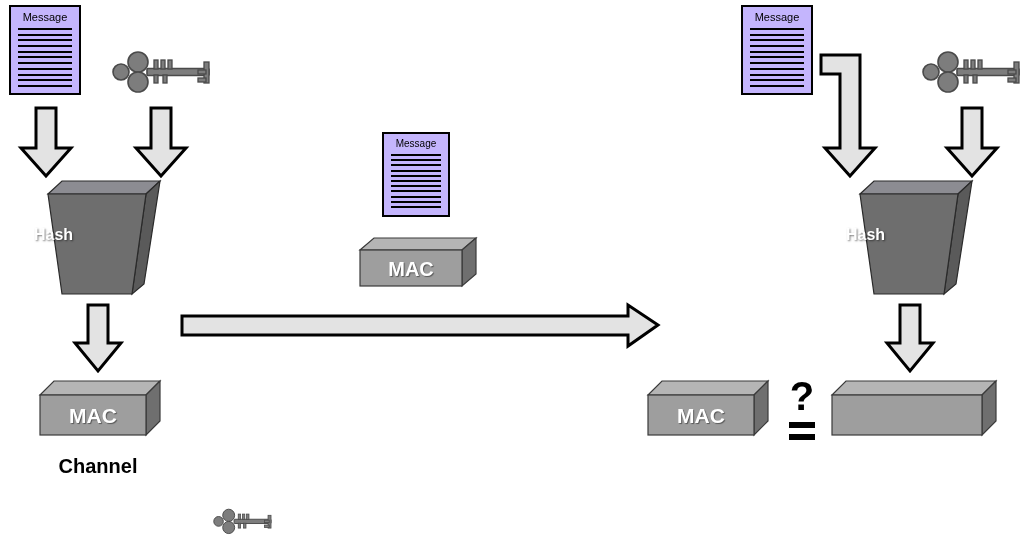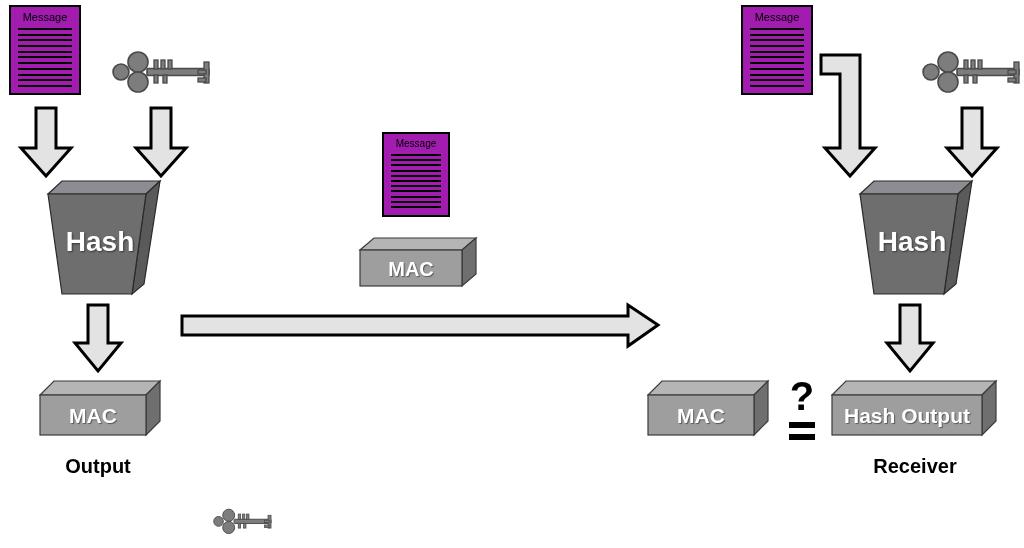--- a/index.html
+++ b/index.html
@@ -15,21 +15,21 @@
     position: relative;
     width: 1024px;
     height: 548px;
     background: #ffffff;
     overflow: hidden;
   }
   .abs { position: absolute; }
 
   
   .doc {
-    background: #a21caf;
+    background: #c4b5fd;
     border: 2px solid #000000;
     box-sizing: border-box;
   }
   .doc-title {
     text-align: center;
     color: #000000;
     line-height: 1;
     font-weight: 400;
   }
   .doc-lines {
@@ -93,24 +93,24 @@
     pointer-events: none;
     white-space: nowrap;
   }
 
   
   .funnel { position: absolute; }
   .funnel svg { display: block; overflow: visible; }
   .funnel .f-label {
     position: absolute;
     left: 0; right: 0;
-    text-align: center;
+    text-align: left;
     color: #ffffff;
     font-weight: bold;
-    font-size: 28px;
+    font-size: 16px;
     text-shadow: 1px 1px 2px rgba(0,0,0,.5);
     pointer-events: none;
   }
 
   .shape svg { display: block; overflow: visible; }
   .shape { position: absolute; }
 </style>
 </head>
 <body>
 
@@ -183,21 +183,21 @@
 
   <div class="box3d" style="left:38px; top:379px; width:124px; height:62px;">
     <svg width="124" height="62" viewBox="0 0 124 62">
       <polygon points="2,16 108,16 122,2 16,2" fill="#b5b5b5" stroke="#3a3a3a" stroke-width="1.2"></polygon>
       <polygon points="108,16 122,2 122,42 108,56" fill="#6f6f6f" stroke="#3a3a3a" stroke-width="1.2"></polygon>
       <rect x="2" y="16" width="106" height="40" fill="#9e9e9e" stroke="#3a3a3a" stroke-width="1.2"></rect>
     </svg>
     <div class="b-label" style="top:20px; height:34px; font-size:21px; padding-right:14px;">MAC</div>
   </div>
 
-  <div class="abs party-label" style="left:28px; top:455px; width:140px; font-size:20px;">Output</div>
+  <div class="abs party-label" style="left:28px; top:455px; width:140px; font-size:20px;">Channel</div>
 
   <div class="abs doc" style="left:382px; top:132px; width:68px; height:85px;">
     <div class="doc-title" style="font-size:10px; margin-top:5px;">Message</div>
     <div class="doc-lines" style="margin:5px 7px 7px 7px; height:54px;">
       <i style="height:2px"></i>
         <i style="height:2px"></i>
         <i style="height:2px"></i>
       <i style="height:2px"></i>
         <i style="height:2px"></i>
         <i style="height:2px"></i>
@@ -306,24 +306,22 @@
       <div class="eqbar" style="margin-top:6px;"></div>
     </div>
   </div>
 
   <div class="box3d" style="left:830px; top:379px; width:168px; height:62px;">
     <svg width="168" height="62" viewBox="0 0 168 62">
       <polygon points="2,16 152,16 166,2 16,2" fill="#b5b5b5" stroke="#3a3a3a" stroke-width="1.2"></polygon>
       <polygon points="152,16 166,2 166,42 152,56" fill="#6f6f6f" stroke="#3a3a3a" stroke-width="1.2"></polygon>
       <rect x="2" y="16" width="150" height="40" fill="#9e9e9e" stroke="#3a3a3a" stroke-width="1.2"></rect>
     </svg>
-    <div class="b-label" style="top:20px; height:34px; font-size:21px; padding-right:14px;">Hash Output</div>
-  </div>
-
-  <div class="abs party-label" style="left:840px; top:455px; width:150px; font-size:20px;">Receiver</div>
+  </div>
+
 
   <div class="shape" style="left:212px; top:508px; width:62px; height:28px;">
     <svg width="62" height="28" viewBox="0 0 104 46" preserveAspectRatio="none">
       <g fill="#7d7d7d" stroke="#4a4a4a" stroke-width="1.6">
         <circle cx="28" cy="12" r="10"></circle>
         <circle cx="28" cy="32" r="10"></circle>
         <circle cx="11" cy="22" r="8"></circle>
         <rect x="37" y="18.5" width="62" height="7" rx="1"></rect>
       </g>
       <g fill="#7d7d7d" stroke="#4a4a4a" stroke-width="1.3">

